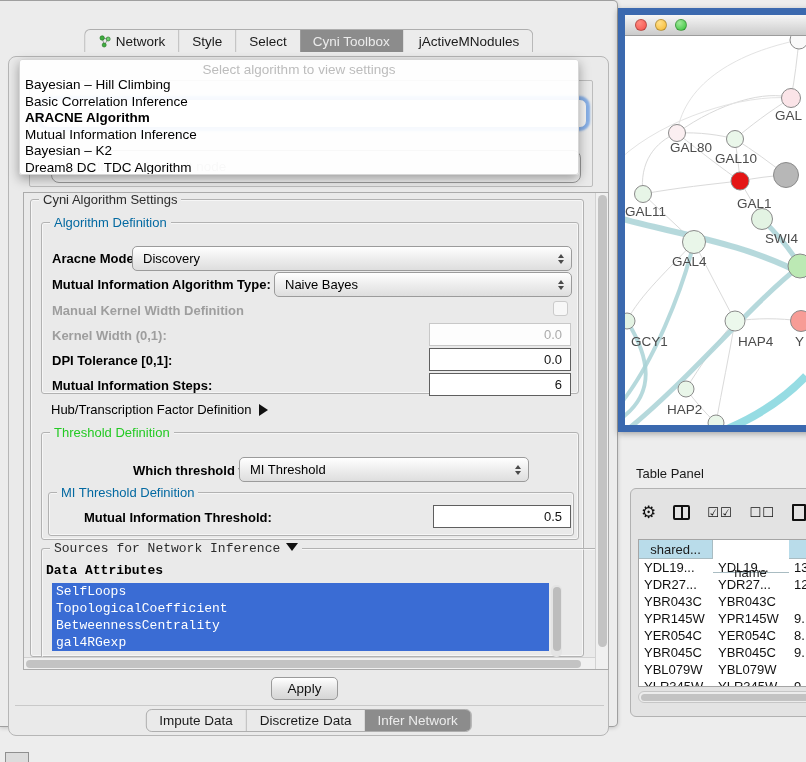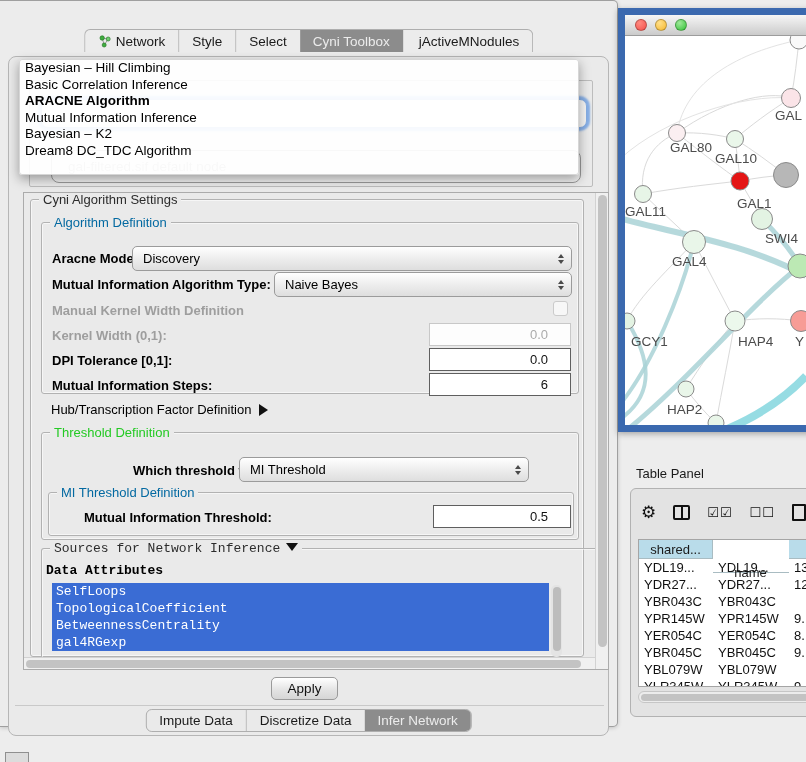--- a/index.html
+++ b/index.html
@@ -77,21 +77,21 @@
   .combo { position:absolute; height:25px; background:linear-gradient(#ffffff,#ececec 55%,#dedede);
     border:1px solid #9b9b9b; border-radius:5px; display:flex; align-items:center;
     padding-left:10px; font-size:13px; color:#000; }
   .updown { position:absolute; right:7px; top:50%; transform:translateY(-50%); display:flex;
     flex-direction:column; gap:2px; }
   .updown i { display:block; width:0; height:0; border-left:3.5px solid transparent; border-right:3.5px solid transparent; }
   .updown .up { border-bottom:4px solid #4a4a4a; }
   .updown .dn { border-top:4px solid #4a4a4a; }
 
   .field { position:absolute; height:23px; background:#fff; border:1px solid #5f5f5f;
-    display:flex; align-items:center; justify-content:flex-end; padding-right:22px; font-size:13px; }
+    display:flex; align-items:center; justify-content:flex-end; padding-right:8px; font-size:13px; }
   .field.dis { border:1px solid #c8c8c8; color:#ababab; background:#fdfdfd; }
 
   .checkbox { position:absolute; width:15px; height:15px; border:1px solid #cbcbcb;
     border-radius:3px; background:#f7f7f7; }
 
   .arrow-right { display:inline-block; width:0; height:0; border-top:6px solid transparent;
     border-bottom:6px solid transparent; border-left:9px solid #111; margin-left:8px; vertical-align:-2px; }
   .arrow-down { display:inline-block; width:0; height:0; border-left:6px solid transparent;
     border-right:6px solid transparent; border-top:8px solid #111; margin-left:6px; vertical-align:1px; }
 
@@ -181,20 +181,21 @@
 
   <div class="abs cp-content">
 
     <div class="abs inference-group"></div>
     <div class="abs combo-focused"></div>
     <div class="abs combo-gal">
       <span>gal-filtered.sif default node</span>
     </div>
 
     <div class="abs popup">
+      <div class="pp-placeholder">Select algorithm to view settings</div>
       <div>
           <div class="pp-item">Bayesian – Hill Climbing</div>
           <div class="pp-item">Basic Correlation Inference</div>
           <div class="pp-item sel">ARACNE Algorithm</div>
           <div class="pp-item">Mutual Information Inference</div>
           <div class="pp-item">Bayesian – K2</div>
           <div class="pp-item">Dream8 DC_TDC Algorithm</div>
         </div>
     </div>
 

